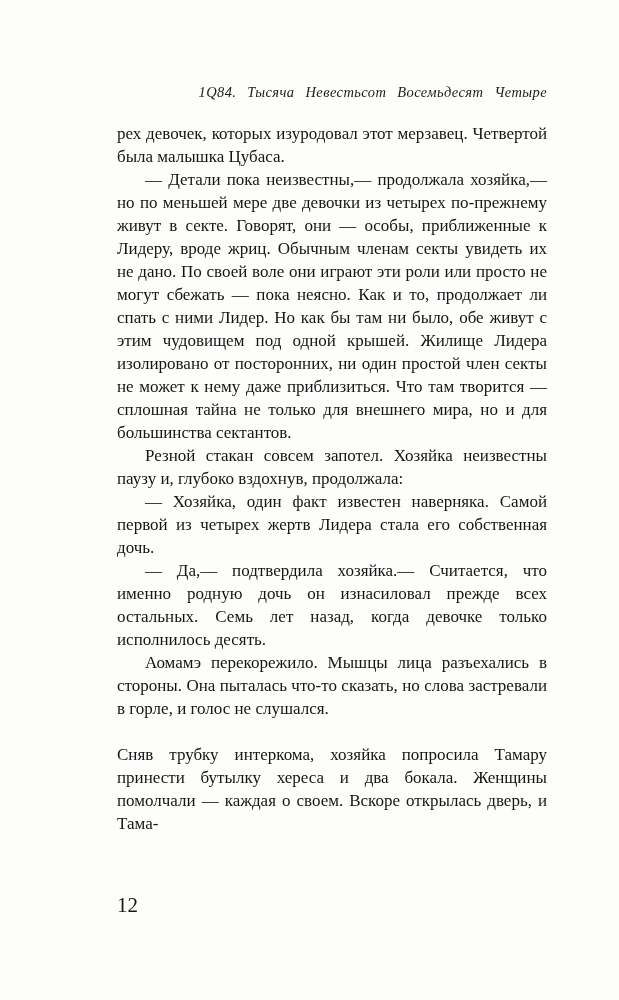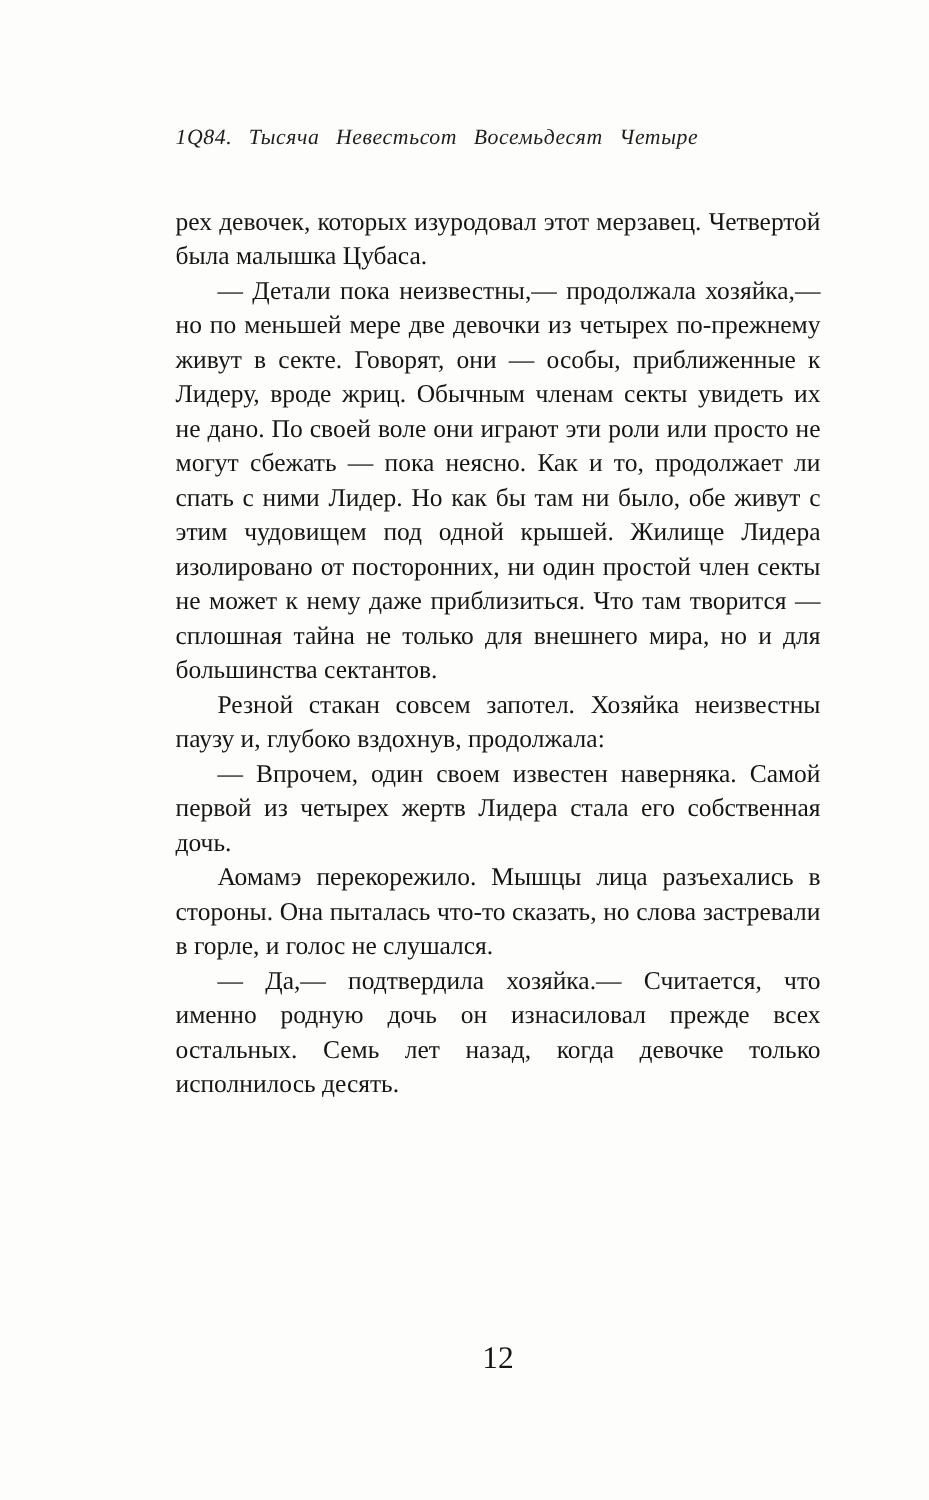--- a/index.html
+++ b/index.html
@@ -17,30 +17,30 @@
   }
   .page {
     position: absolute;
     left: 117px;
     top: 0;
     width: 430px;
     height: 1000px;
   }
   .running-header {
     margin-top: 84px;
-    text-align: left;
+    text-align: right;
     font-style: italic;
     font-size: 14.5px;
     letter-spacing: 0.4px;
     word-spacing: 7px;
     color: #1d1d1d;
     white-space: nowrap;
   }
   .body-text {
-    margin-top: 35px;
+    margin-top: 21px;
     font-size: 17px;
     line-height: 23px;
     text-align: justify;
     font-family: Liberation Serif, serif;
   }
   .body-text p {
     margin: 0;
     text-indent: 28px;
   }
   .body-text p.no-indent {
@@ -48,36 +48,36 @@
   }
   .body-text p.section-gap {
     margin-top: 23px;
     text-indent: 0;
   }
   .page-number {
     position: absolute;
     left: 0;
     top: 893px;
     width: 430px;
-    text-align: center;
     font-size: 21px;
     color: #141414;
   }
 </style>
 </head>
 <body>
 
 <div class="page">
 
   <div class="running-header">1Q84. Тысяча Невестьсот Восемьдесят Четыре</div>
 
   <div class="body-text">
     <p class="no-indent">рех девочек, которых изуродовал этот мерзавец. Четвертой была малышка Цубаса.</p>
     <p>— Детали пока неизвестны,— продолжала хозяйка,— но по меньшей мере две девочки из четырех по-прежнему живут в секте. Говорят, они — особы, приближенные к Лидеру, вроде жриц. Обычным членам секты увидеть их не дано. По своей воле они играют эти роли или просто не могут сбежать — пока неясно. Как и то, продолжает ли спать с ними Лидер. Но как бы там ни было, обе живут с этим чудовищем под одной крышей. Жилище Лидера изолировано от посторонних, ни один простой член секты не может к нему даже приблизиться. Что там творится — сплошная тайна не только для внешнего мира, но и для большинства сектантов.</p>
     <p>Резной стакан совсем запотел. Хозяйка неизвестны паузу и, глубоко вздохнув, продолжала:</p>
-    <p>— Впрочем, один своем известен наверняка. Самой первой из четырех жертв Лидера стала его собственная дочь.</p>
+    <p>— Хозяйка, один факт известен наверняка. Самой первой из четырех жертв Лидера стала его собственная дочь.</p>
+    <p>— Да,— подтвердила хозяйка.— Считается, что именно родную дочь он изнасиловал прежде всех остальных. Семь лет назад, когда девочке только исполнилось десять.</p>
     <p>Аомамэ перекорежило. Мышцы лица разъехались в стороны. Она пыталась что-то сказать, но слова застревали в горле, и голос не слушался.</p>
-    <p>— Да,— подтвердила хозяйка.— Считается, что именно родную дочь он изнасиловал прежде всех остальных. Семь лет назад, когда девочке только исполнилось десять.</p>
+    <p class="section-gap">Сняв трубку интеркома, хозяйка попросила Тамару принести бутылку хереса и два бокала. Женщины помолчали — каждая о своем. Вскоре открылась дверь, и Тама-</p>
   </div>
 
   <div class="page-number">12</div>
 
 </div>
 
 </body></html>

